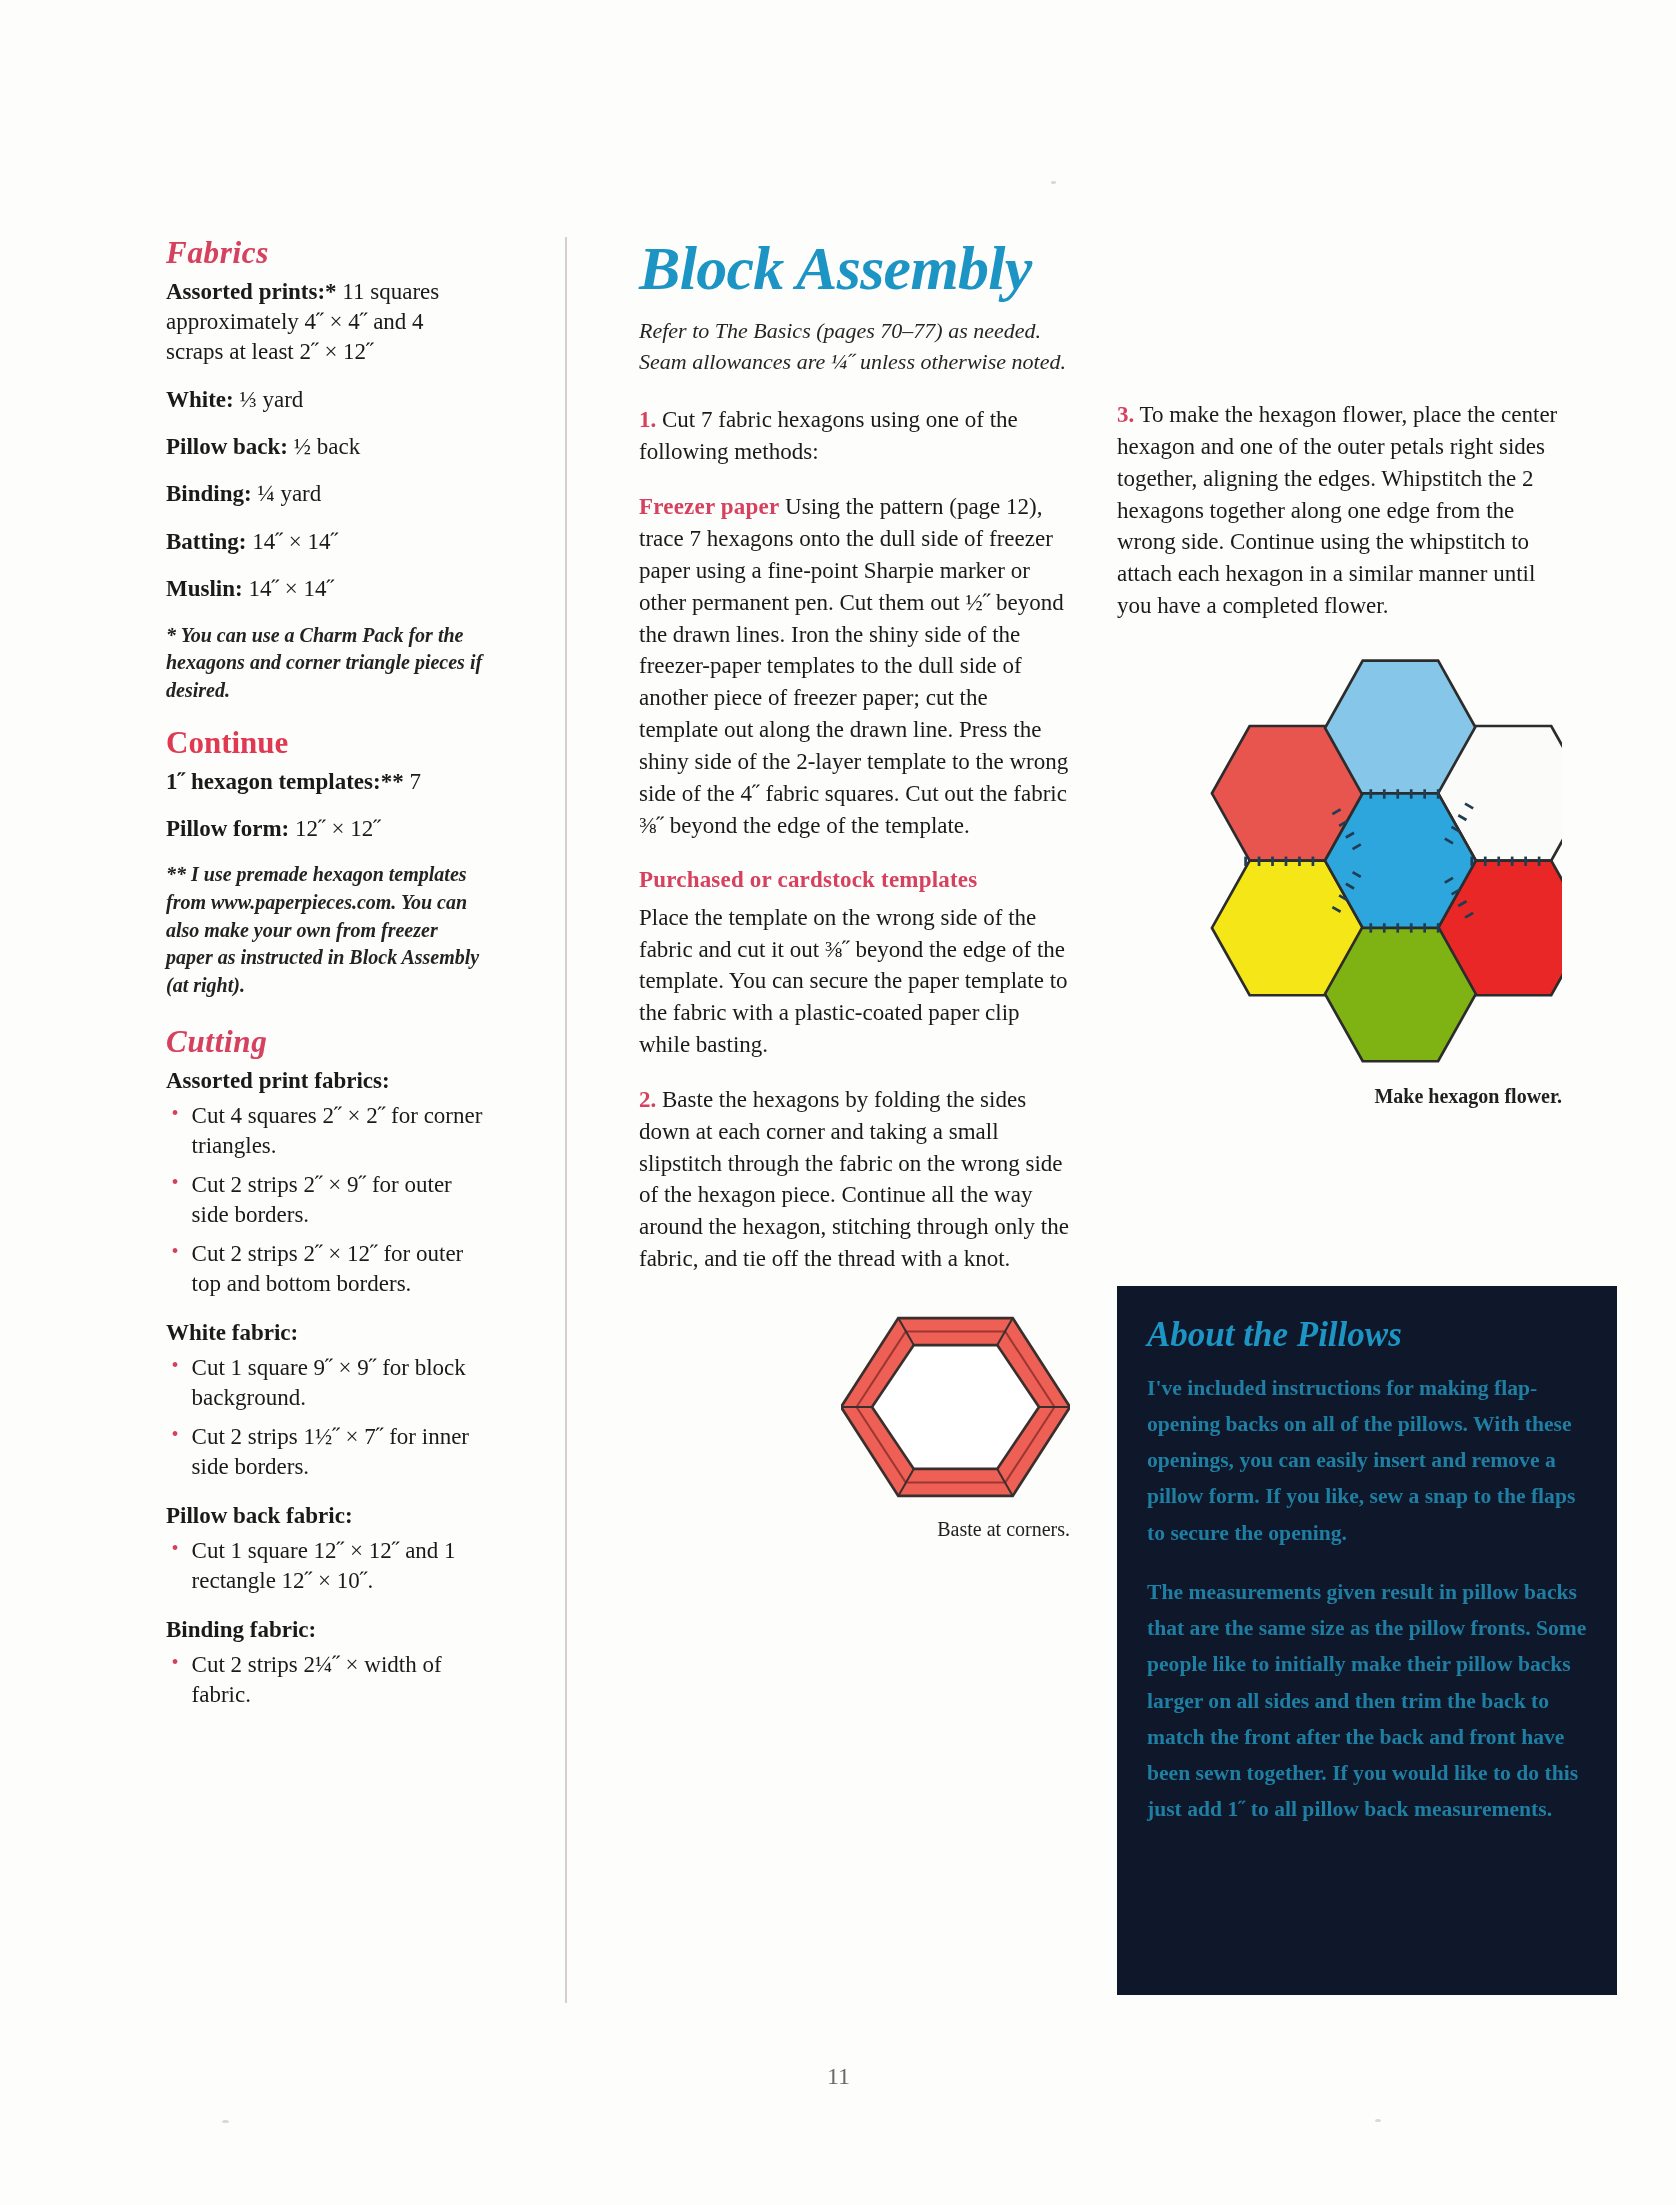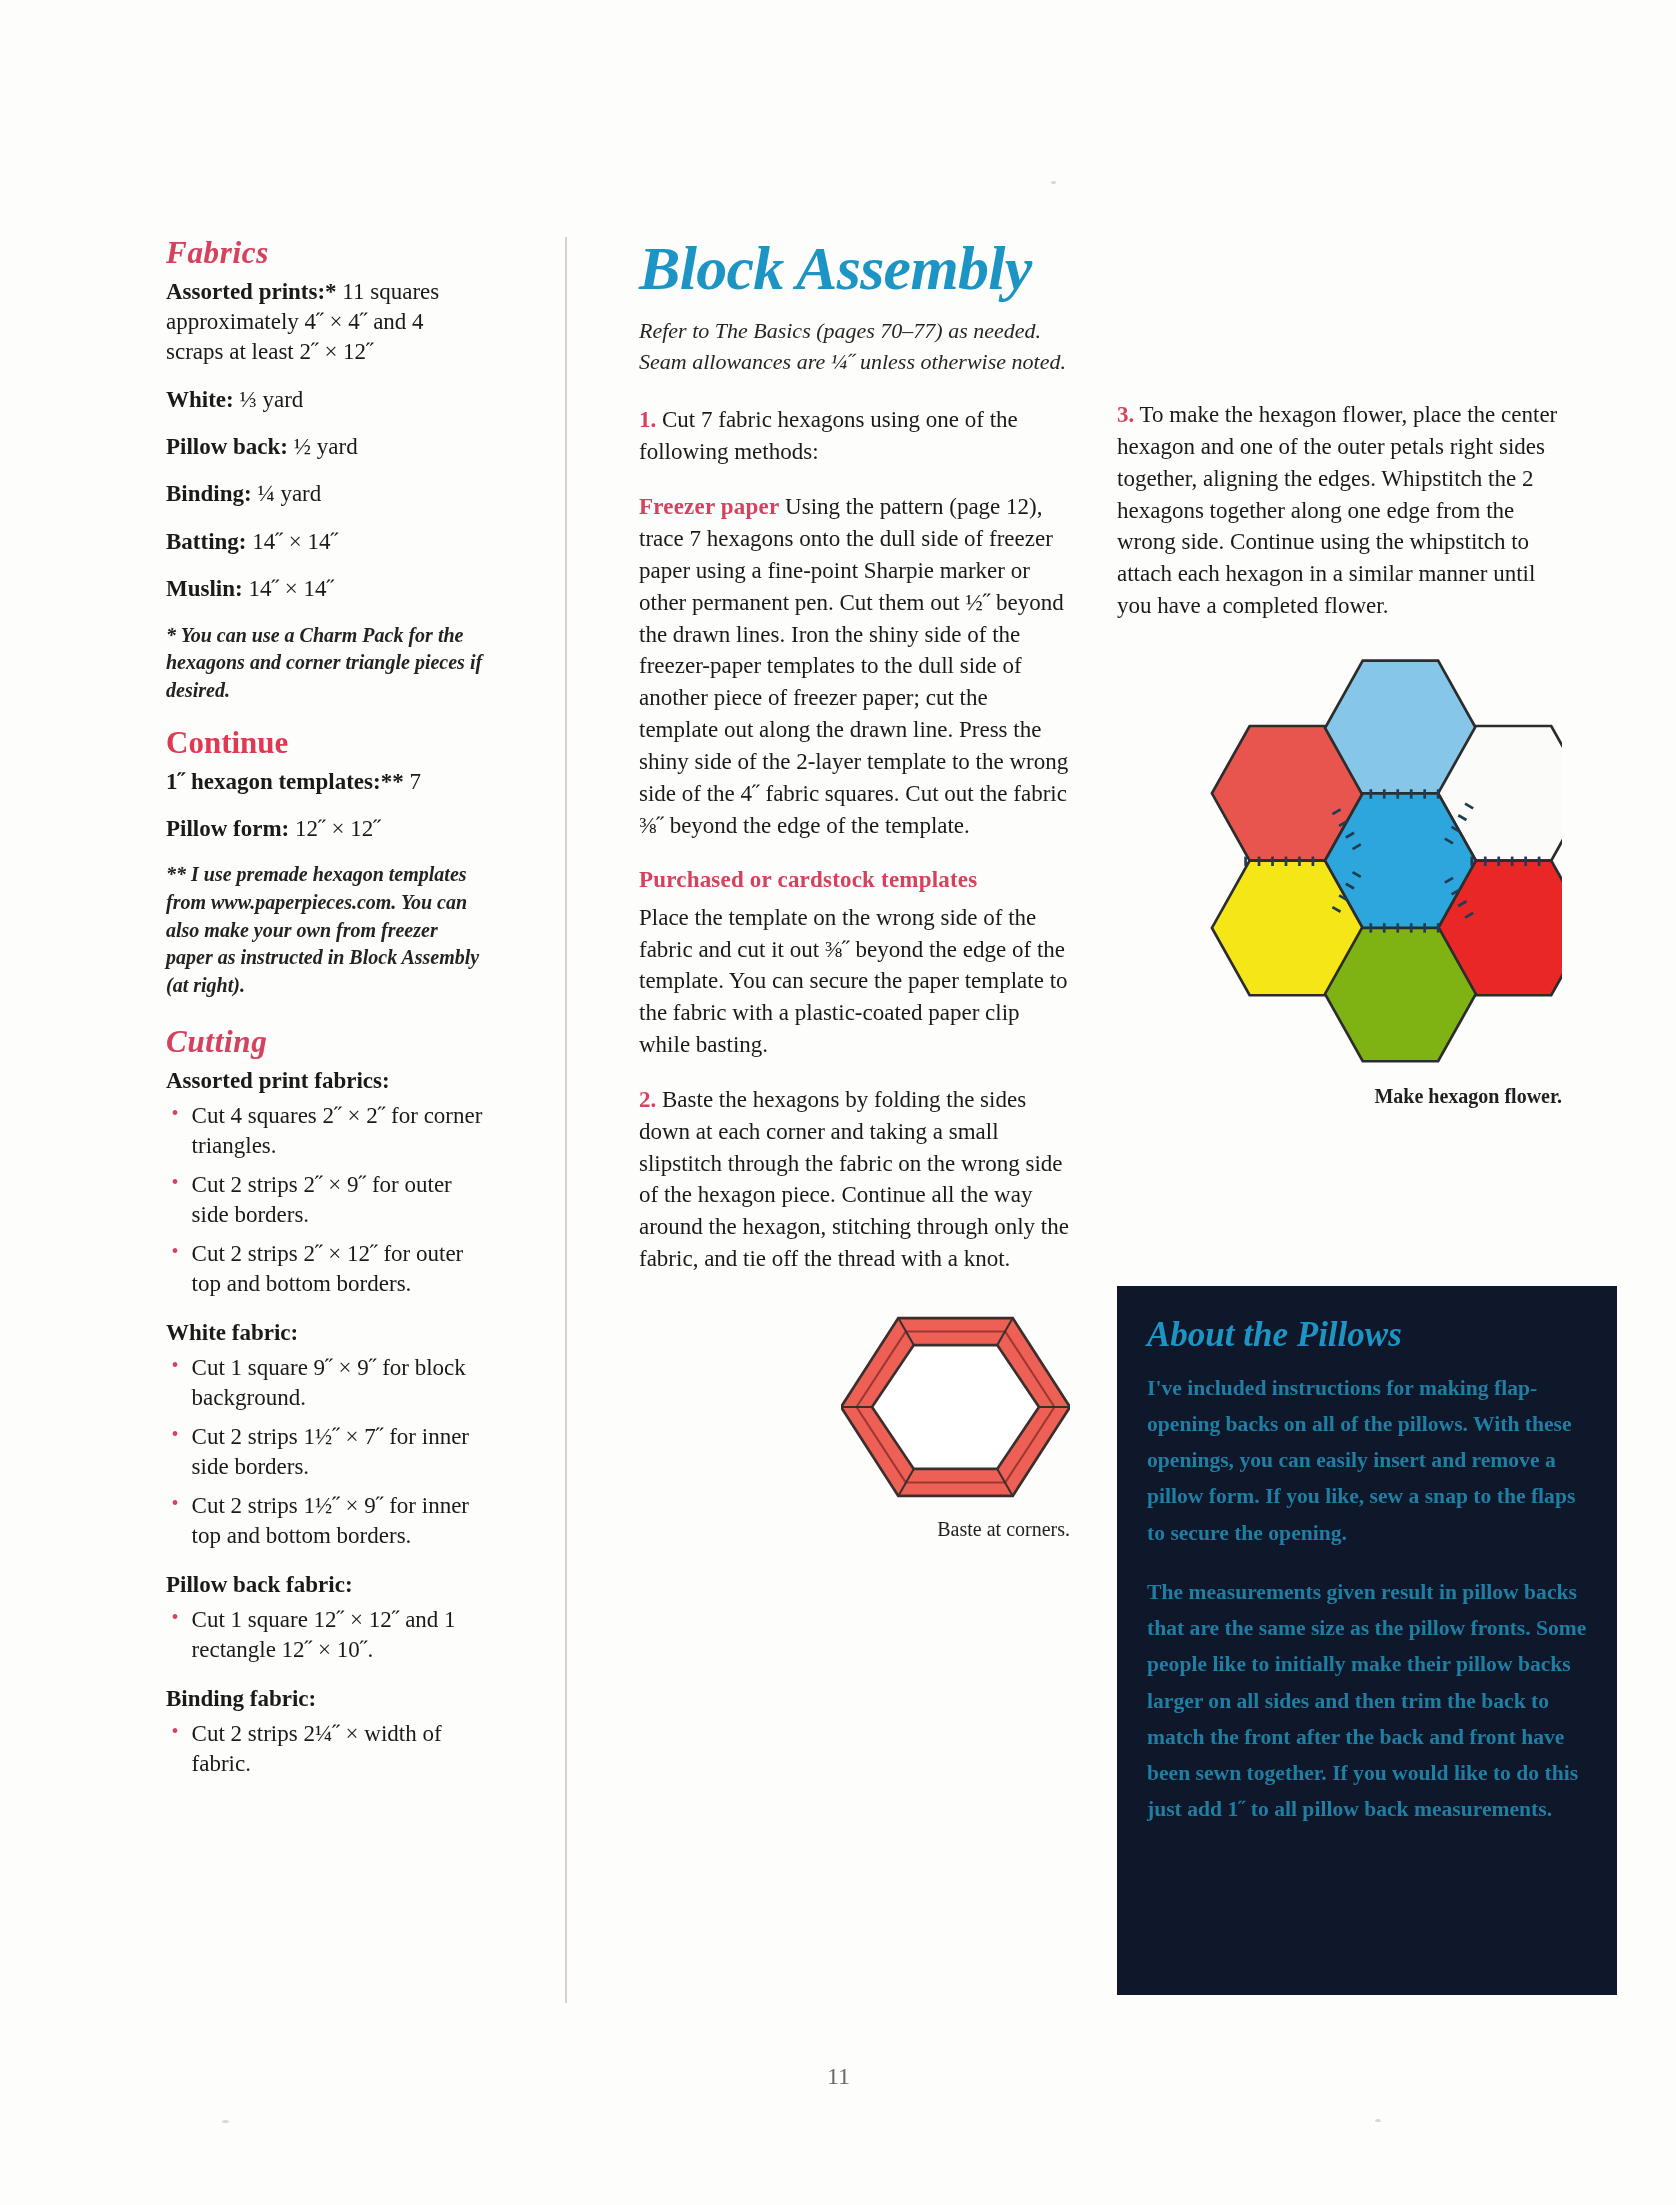--- a/index.html
+++ b/index.html
@@ -177,21 +177,21 @@
   <div class="speck" style="left:1051px;top:181px;width:4.7px;height:2.7px;"></div>
 
   <div class="rule"></div>
 
   <div class="col-left">
 
     <h2 class="hdr-script">Fabrics</h2>
 
     <p class="item"><b>Assorted prints:*</b><span> 11 squares approximately 4˝ × 4˝ and 4 scraps at least 2˝ × 12˝</span></p>
     <p class="item"><b>White:</b><span> ⅓ yard</span></p>
-    <p class="item"><b>Pillow back:</b><span> ½ yard</span></p>
+    <p class="item"><b>Pillow back:</b><span> ½ back</span></p>
     <p class="item"><b>Binding:</b><span> ¼ yard</span></p>
     <p class="item"><b>Batting:</b><span> 14˝ × 14˝</span></p>
     <p class="item"><b>Muslin:</b><span> 14˝ × 14˝</span></p>
 
     <p class="note">* You can use a Charm Pack for the hexagons and corner triangle pieces if desired.</p>
 
     <h2 class="hdr-notions">Continue</h2>
     <p class="item"><b>1˝ hexagon templates:**</b><span> 7</span></p>
     <p class="item"><b>Pillow form:</b><span> 12˝ × 12˝</span></p>
     <p class="note">** I use premade hexagon templates from www.paperpieces.com. You can also make your own from freezer paper as instructed in Block Assembly (at right).</p>
@@ -202,21 +202,20 @@
     <ul class="cuts">
       <li>Cut 4 squares 2˝ × 2˝ for corner triangles.</li>
       <li>Cut 2 strips 2˝ × 9˝ for outer side borders.</li>
       <li>Cut 2 strips 2˝ × 12˝ for outer top and bottom borders.</li>
     </ul>
 
     <p class="sub">White fabric:</p>
     <ul class="cuts">
       <li>Cut 1 square 9˝ × 9˝ for block background.</li>
       <li>Cut 2 strips 1½˝ × 7˝ for inner side borders.</li>
-      <li>Cut 2 strips 1½˝ × 9˝ for inner top and bottom borders.</li>
     </ul>
 
     <p class="sub">Pillow back fabric:</p>
     <ul class="cuts">
       <li>Cut 1 square 12˝ × 12˝ and 1 rectangle 12˝ × 10˝.</li>
     </ul>
 
     <p class="sub">Binding fabric:</p>
     <ul class="cuts">
       <li>Cut 2 strips 2¼˝ × width of fabric.</li>

